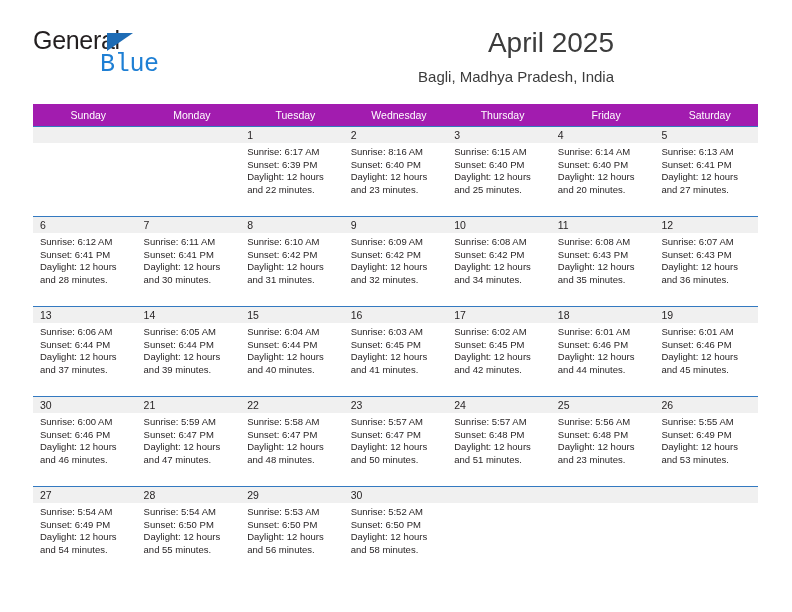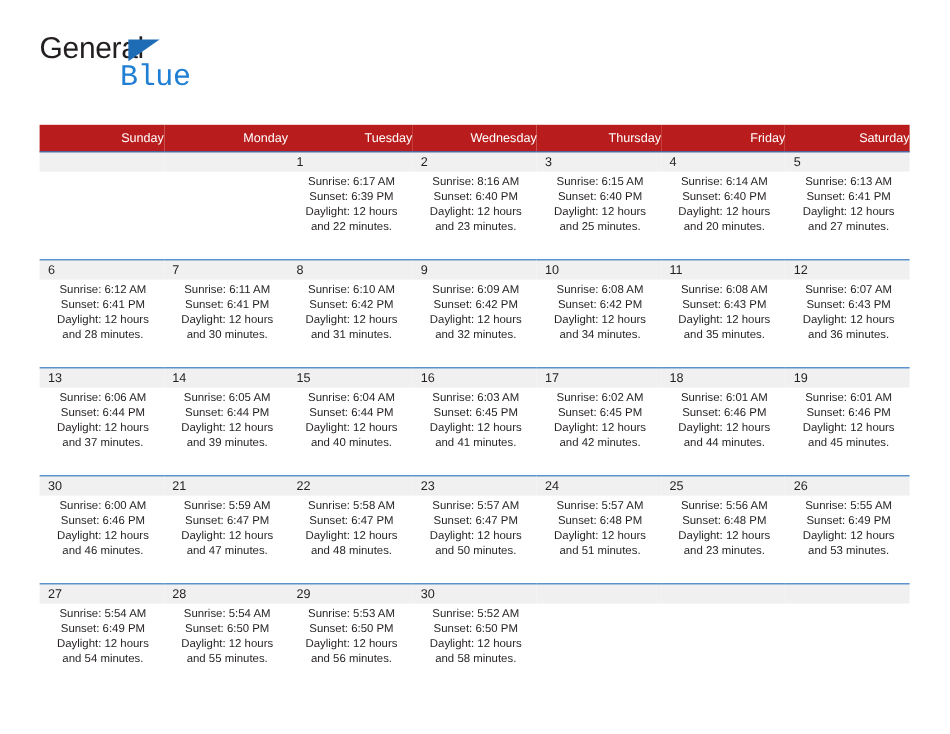--- a/index.html
+++ b/index.html
@@ -88,25 +88,25 @@
   
   .calendar {
     position: absolute;
     left: 33px;
     top: 104px;
     width: 725px;
     border-collapse: collapse;
     table-layout: fixed;
   }
   .calendar th {
-    background: #b91c1c;
+    background: #a21caf;
     color: #ffffff;
     font-size: 10.5px;
     font-weight: normal;
-    text-align: right;
+    text-align: center;
     padding: 5px 0 5px 7px;
     height: 19px;
     box-sizing: border-box;
   }
   .calendar td {
     vertical-align: top;
     padding: 0;
     border-top: 1px solid #3379c0;
     height: 89px;
     box-sizing: border-box;
@@ -126,34 +126,37 @@
     line-height: 15px;
   }
   .cell-empty .daynum-strip {
     background: #f0f0f0;
   }
   .details {
     padding: 3px 5px 0 7px;
     font-size: 9.5px;
     line-height: 12.6px;
     color: #231f20;
-    text-align: center;
   }
   .details div { white-space: nowrap; }
 </style>
 </head>
 <body>
 
 <div class="page">
 
   <div class="header">
     <div class="logo">
       <span class="logo-general">General</span>
       <span class="logo-triangle"></span>
       <span class="logo-blue">Blue</span>
+    </div>
+    <div class="title-block">
+      <div class="cal-title">April 2025</div>
+      <div class="cal-subtitle">Bagli, Madhya Pradesh, India</div>
     </div>
   </div>
 
   <table class="calendar">
     <thead>
       <tr>
         <th>Sunday</th>
         <th>Monday</th>
         <th>Tuesday</th>
         <th>Wednesday</th>

